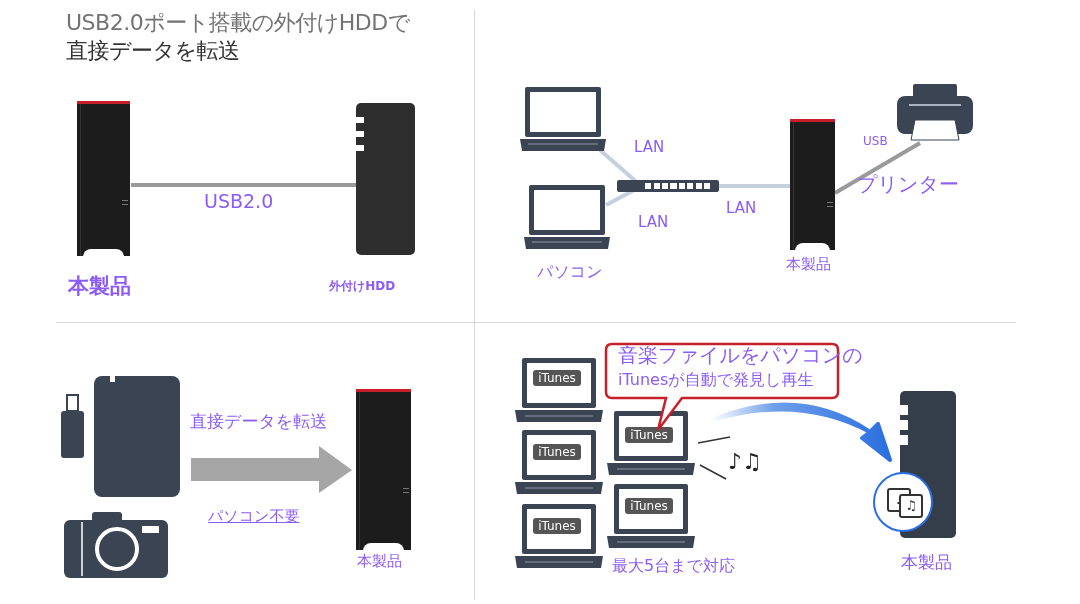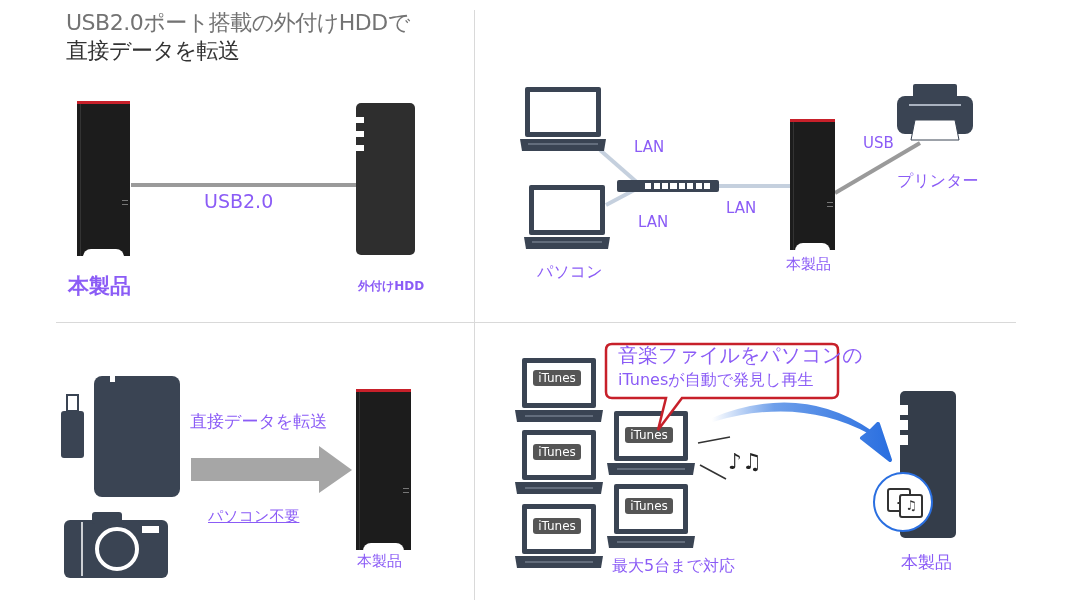--- a/index.html
+++ b/index.html
@@ -34,21 +34,21 @@
     <div class="led" style="top:96px;"></div>
       <div class="led" style="top:100px;"></div>
   </div>
   <div class="txt" style="left:68px;top:272px;font-size:21px;font-weight:bold;">本製品</div>
 
   <div class="abs dark" style="left:356px;top:103px;width:59px;height:152px;border-radius:5px;background:#2e2e2e;">
     <div class="abs" style="left:0;top:14px;width:8px;height:6px;background:#fff;"></div>
     <div class="abs" style="left:0;top:28px;width:8px;height:6px;background:#fff;"></div>
     <div class="abs" style="left:0;top:42px;width:8px;height:6px;background:#fff;"></div>
   </div>
-  <div class="txt" style="left:358px;top:278px;font-size:12px;font-weight:bold;">外付けHDD</div>
+  <div class="txt" style="left:329px;top:278px;font-size:12px;font-weight:bold;">外付けHDD</div>
 </section>
 
 <section>
   <svg width="1080" height="320" style="left:0;top:0;">
     <line x1="600" y1="150" x2="640" y2="185" stroke="#c5d0de" stroke-width="4"></line>
     <line x1="606" y1="205" x2="640" y2="187" stroke="#c5d0de" stroke-width="4"></line>
     <line x1="718" y1="186" x2="790" y2="186" stroke="#c5d0de" stroke-width="4"></line>
     <line x1="835" y1="193" x2="920" y2="143" stroke="#9a9a9a" stroke-width="4"></line>
   </svg>
 
@@ -82,22 +82,22 @@
       <div class="led" style="top:84px;"></div>
   </div>
   <div class="txt" style="left:786px;top:255px;font-size:15px;">本製品</div>
 
   <svg width="80" height="60" style="left:895px;top:84px;">
     <rect x="18" y="0" width="44" height="14" rx="2" fill="#3a4453"></rect>
     <rect x="2" y="12" width="76" height="38" rx="8" fill="#3a4453"></rect>
     <line x1="14" y1="21" x2="66" y2="21" stroke="#a9b2bf" stroke-width="2"></line>
     <path d="M20 36 H60 L64 56 H16 Z" fill="#fff" stroke="#3a4453" stroke-width="1"></path>
   </svg>
-  <div class="txt" style="left:863px;top:134px;font-size:15px;">USB</div>
-  <div class="txt" style="left:897px;top:171px;font-size:16px;">プリンター</div>
+  <div class="txt" style="left:863px;top:134px;font-size:12px;">USB</div>
+  <div class="txt" style="left:857px;top:171px;font-size:20px;">プリンター</div>
 </section>
 
 <section>
 
   <div class="abs dark" style="left:61px;top:411px;width:23px;height:47px;border-radius:3px;"></div>
   <div class="abs" style="left:66px;top:394px;width:13px;height:18px;border:2px solid #3a4453;box-sizing:border-box;background:#fff;"></div>
 
   <div class="abs dark" style="left:94px;top:376px;width:86px;height:121px;border-radius:8px;">
     <div class="abs" style="left:16px;top:0;width:5px;height:6px;background:#fff;"></div>
   </div>

